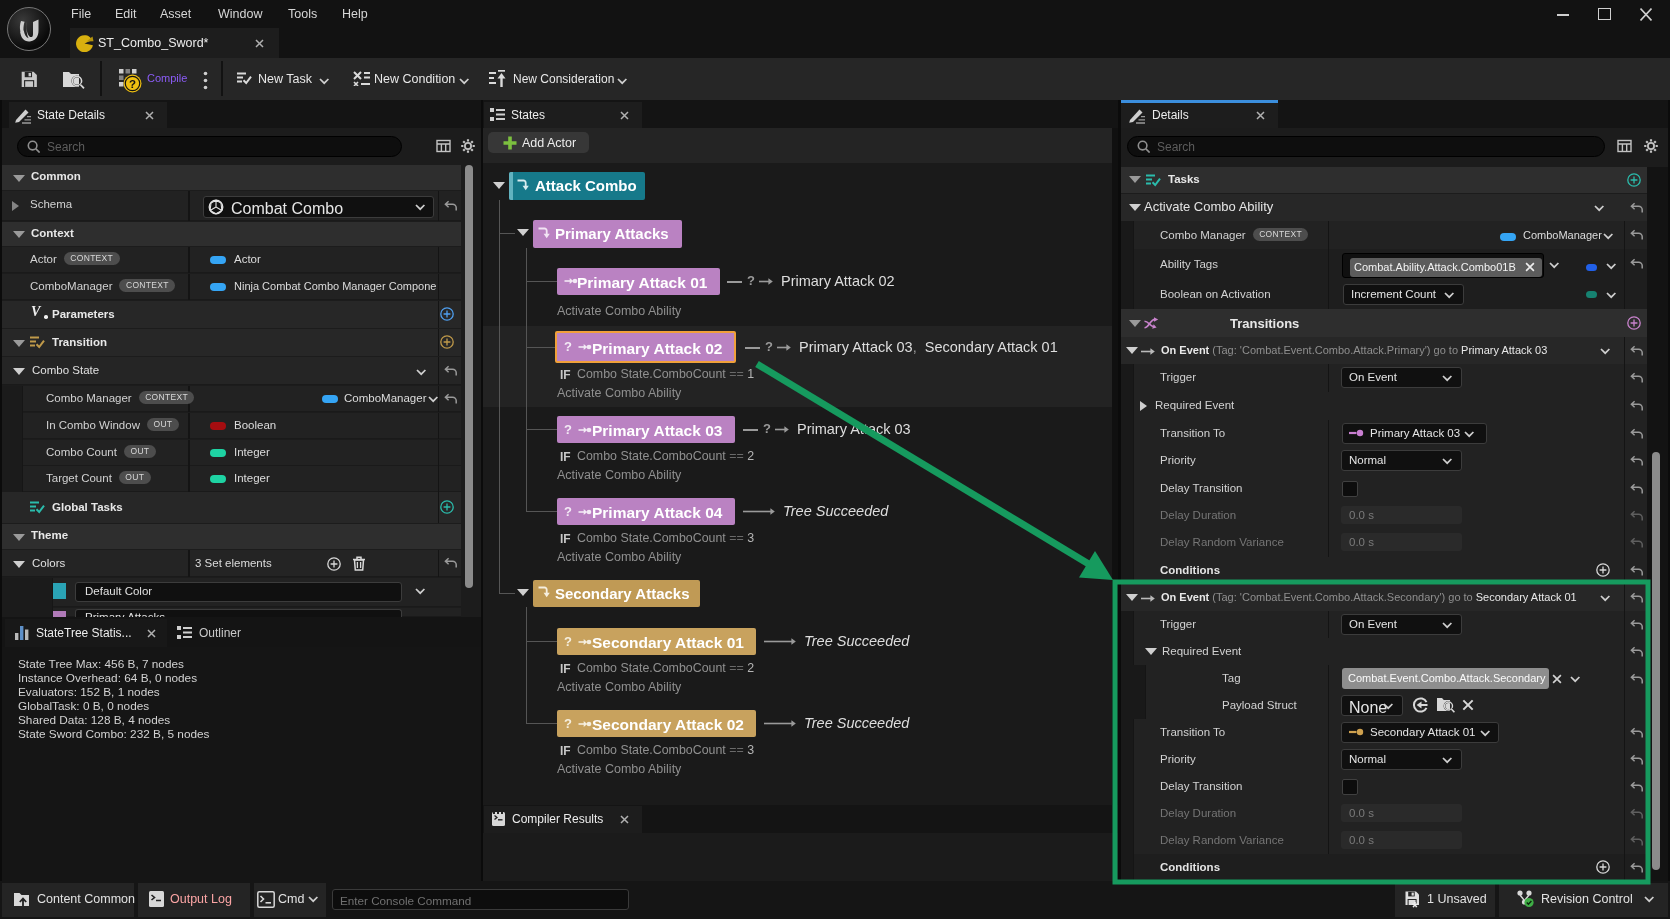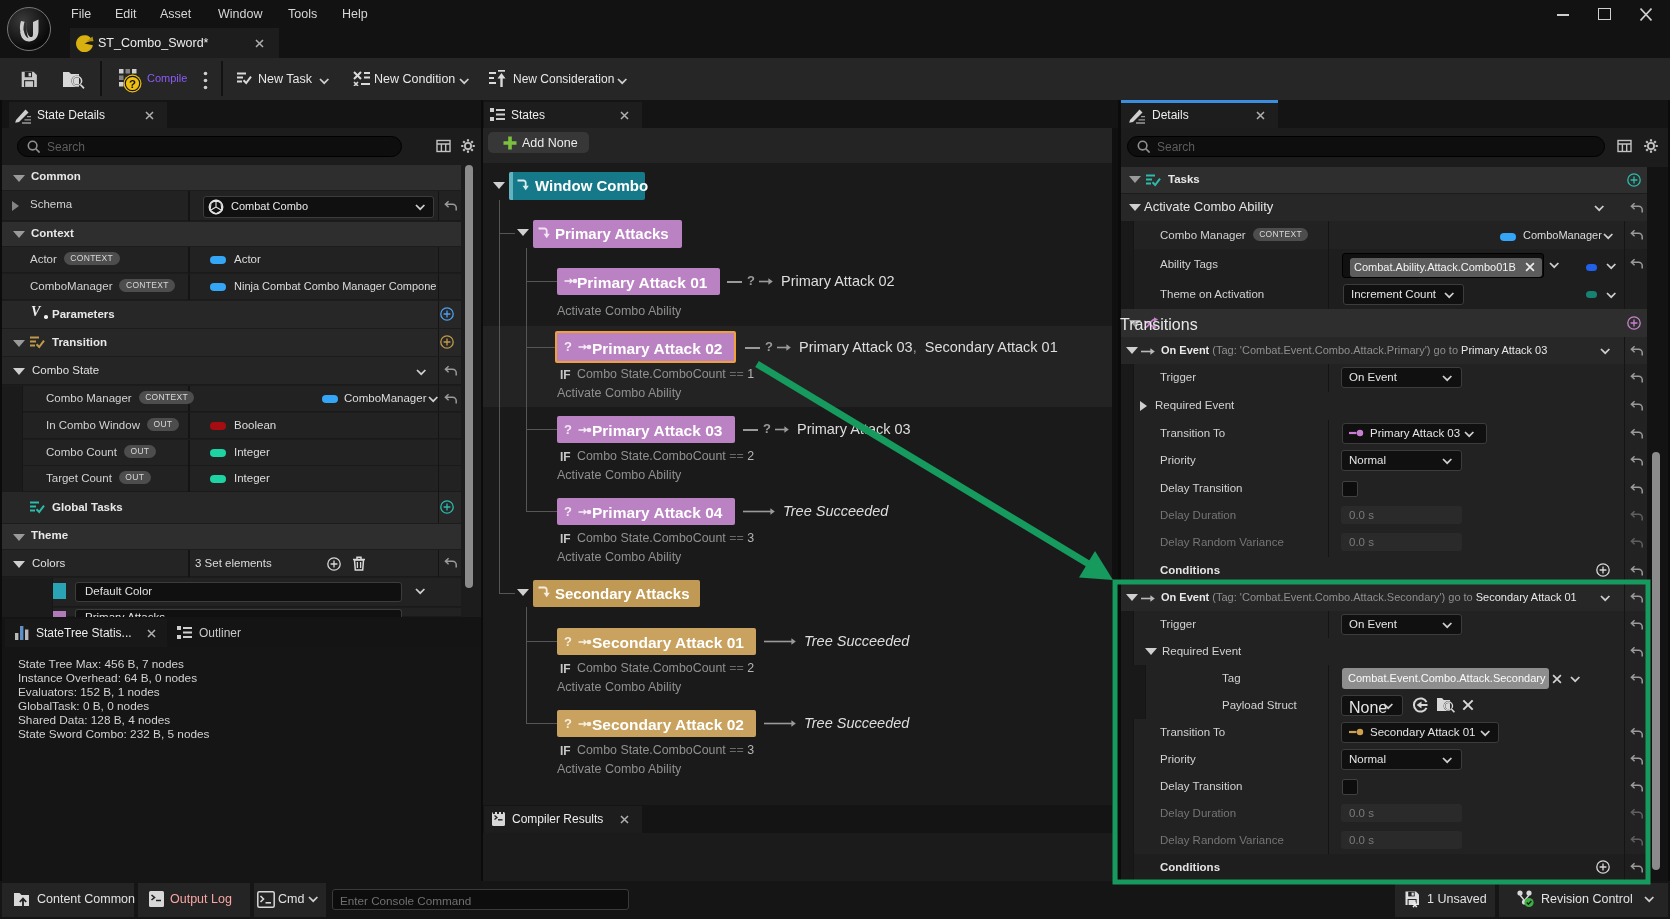--- a/index.html
+++ b/index.html
@@ -262,21 +262,21 @@
 <div class="a row" style="left:2px;top:191px;width:459px;height:30px"></div>
 <div class="a" style="left:438px;top:191px;width:1px;height:30px;background:#141414"></div>
 <div class="a trir" style="left:12px;top:201px;border-left-color:#848484"></div>
 <div class="a" style="left:30px;top:198px;font-size:11.5px;color:#d2d2d2">Schema</div>
 <div class="a" style="left:188px;top:191px;width:1.5px;height:30px;background:#141414"></div>
 <div class="a inp" style="left:203px;top:196px;width:231px;height:22px;box-sizing:border-box"></div>
 <svg class="a" style="left:208px;top:199px" width="16" height="16" viewBox="0 0 16 16">
     <circle cx="8" cy="8" r="6.8" fill="none" stroke="#e2e2e2" stroke-width="1.3"></circle>
     <path d="M8 8 V1.2 M8 8 L2.1 11.4 M8 8 L13.9 11.4 M8 1.2 L3 4 L2.1 11.4 L8 14.8 L13.9 11.4 L13 4 Z" stroke="#e2e2e2" stroke-width="1.1" fill="none"></path>
   </svg>
-<div class="a" style="left:231px;top:200px;font-size:11px;color:#e6e6e6">Combat Combo</div>
+<div class="a" style="left:231px;top:200px;font-size:16px;color:#e6e6e6">Combat Combo</div>
 <svg class="a" style="left:415px;top:204px;color:#cfcfcf" width="11" height="7" viewBox="0 0 11 7">
     <use href="#chev"></use>
   </svg>
 <svg class="a" style="left:444px;top:200px;color:#9a9a9a" width="14" height="12" viewBox="0 0 14 12">
     <use href="#undo"></use>
   </svg>
 <div class="a cat" style="left:2px;top:222px;width:459px;height:24px"></div>
 <div class="a trid" style="left:13px;top:231px"></div>
 <div class="a" style="left:31px;top:227px;font-size:11.5px;font-weight:bold;color:#e8e8e8">Context</div>
 <div class="a row" style="left:2px;top:247px;width:459px;height:26px"></div>
@@ -425,21 +425,21 @@
   </svg>
 <div class="a" style="left:511px;top:108px;font-size:12px;color:#ededed">States</div>
 <svg class="a" style="left:620px;top:111px;color:#b0b0b0" width="9" height="9" viewBox="0 0 9 9">
     <use href="#xx"></use>
   </svg>
 <div class="a" style="left:483px;top:128px;width:629px;height:35px;background:#242424"></div>
 <div class="a" style="left:488px;top:132px;width:101px;height:21px;background:#373737;border-radius:5px"></div>
 <svg class="a" style="left:503px;top:136px" width="14" height="14" viewBox="0 0 14 14">
     <path d="M7 0.5 V13.5 M0.5 7 H13.5" stroke="#7cc03f" stroke-width="3.6"></path>
   </svg>
-<div class="a" style="left:522px;top:136px;font-size:12.5px;color:#ececec">Add None</div>
+<div class="a" style="left:522px;top:136px;font-size:12.5px;color:#ececec">Add Actor</div>
 
 <div class="a" style="left:483px;top:326px;width:629px;height:81px;background:#232323"></div>
 <div class="a" style="left:1112px;top:128px;width:6px;height:677px;background:#101010"></div>
 
 <div class="a" style="left:499px;top:200px;width:1px;height:393px;background:#555555"></div>
 <div class="a" style="left:499px;top:233px;width:16px;height:1px;background:#555555"></div>
 <div class="a" style="left:499px;top:593px;width:16px;height:1px;background:#555555"></div>
 <div class="a" style="left:526px;top:248px;width:1px;height:263px;background:#555555"></div>
 <div class="a" style="left:526px;top:281px;width:31px;height:1px;background:#555555"></div>
 <div class="a" style="left:526px;top:347px;width:29px;height:1px;background:#555555"></div>
@@ -448,21 +448,21 @@
 <div class="a" style="left:526px;top:607px;width:1px;height:116px;background:#555555"></div>
 <div class="a" style="left:526px;top:641px;width:31px;height:1px;background:#555555"></div>
 <div class="a" style="left:526px;top:723px;width:31px;height:1px;background:#555555"></div>
 
 <div class="a trid" style="left:493px;top:182px;border-top-color:#cfcfcf"></div>
 <div class="a" style="left:509px;top:172px;width:136px;height:28px;background:#16798a;border-radius:2px"></div>
 <div class="a" style="left:509px;top:172px;width:4px;height:28px;background:#62b2bf;border-radius:2px 0 0 2px"></div>
 <svg class="a" style="left:517px;top:179px;color:#d7ecef" width="13" height="13" viewBox="0 0 13 13">
     <use href="#seq"></use>
   </svg>
-<div class="a" style="left:535px;top:177px;font-size:15px;font-weight:bold;color:#fff">Window Combo</div>
+<div class="a" style="left:535px;top:177px;font-size:15px;font-weight:bold;color:#fff">Attack Combo</div>
 
 <div class="a trid" style="left:517px;top:229px;border-top-color:#cfcfcf"></div>
 <div class="a" style="left:533px;top:220px;width:149px;height:28px;background:#ba82c2;border-radius:2px"></div>
 <svg class="a" style="left:538px;top:227px;color:#f2e4f4" width="13" height="13" viewBox="0 0 13 13">
     <use href="#seq"></use>
   </svg>
 <div class="a" style="left:555px;top:225px;font-size:15px;font-weight:bold;color:#fff">Primary Attacks</div>
 
 <div class="a" style="left:557px;top:268px;width:163px;height:27px;background:#ba82c2;border-radius:2px"></div>
 <svg class="a" style="left:563px;top:277px;color:#f3eaf5" width="15" height="8" viewBox="0 0 12 8">
@@ -643,36 +643,36 @@
 <div class="a pill" style="left:1586px;top:264px;background:#2160e8;width:11px;height:7px"></div>
 <svg class="a" style="left:1606px;top:263px;color:#cfcfcf" width="11" height="7" viewBox="0 0 11 7">
     <use href="#chev"></use>
   </svg>
 <svg class="a" style="left:1630px;top:258px;color:#9a9a9a" width="14" height="12" viewBox="0 0 14 12">
     <use href="#undo"></use>
   </svg>
 <div class="a" style="left:1121px;top:280px;width:526px;height:29px;background:#1e1e1e"></div>
 <div class="a" style="left:1328px;top:280px;width:1px;height:29px;background:#141414"></div>
 <div class="a" style="left:1624px;top:280px;width:1px;height:29px;background:#141414"></div>
-<div class="a" style="left:1160px;top:288px;font-size:11.5px;color:#d2d2d2">Theme on Activation</div>
+<div class="a" style="left:1160px;top:288px;font-size:11.5px;color:#d2d2d2">Boolean on Activation</div>
 <div class="a inp" style="left:1343px;top:284px;width:121px;height:21px;box-sizing:border-box"></div>
 <div class="a" style="left:1351px;top:288px;font-size:11.5px;color:#e4e4e4">Increment Count</div>
 <svg class="a" style="left:1444px;top:292px;color:#cfcfcf" width="11" height="7" viewBox="0 0 11 7">
     <use href="#chev"></use>
   </svg>
 <div class="a pill" style="left:1586px;top:291px;background:#168271;width:11px;height:7px"></div>
 <svg class="a" style="left:1606px;top:292px;color:#cfcfcf" width="11" height="7" viewBox="0 0 11 7">
     <use href="#chev"></use>
   </svg>
 <div class="a" style="left:1121px;top:309px;width:547px;height:28px;background:#2e2e2e"></div>
 <div class="a trid" style="left:1129px;top:320px"></div>
 <svg class="a" style="left:1144px;top:317px;color:#c983cd" width="15" height="13" viewBox="0 0 15 13">
     <use href="#transic"></use>
   </svg>
-<div class="a" style="left:1120px;top:316px;font-size:16px;font-weight:normal;color:#e8e8e8">Transitions</div>
+<div class="a" style="left:1230px;top:316px;font-size:13px;font-weight:bold;color:#e8e8e8">Transitions</div>
 <svg class="a" style="left:1627px;top:316px;color:#c983cd" width="14" height="14" viewBox="0 0 14 14">
     <use href="#plusc"></use>
   </svg>
 <div class="a" style="left:1121px;top:337px;width:526px;height:27px;background:#272727"></div>
 <div class="a" style="left:1624px;top:337px;width:1px;height:27px;background:#141414"></div>
 <div class="a trid" style="left:1126px;top:347px;border-top-color:#cfcfcf"></div>
 <svg class="a" style="left:1141px;top:347px;color:#b9b9b9" width="14" height="9" viewBox="0 0 14 9">
     <use href="#arr"></use>
   </svg>
 <div class="a" style="left:1161px;top:344px;font-size:11px;color:#8f8f8f"><b style="color:#e8e8e8">On Event </b>(Tag: 'Combat.Event.Combo.Attack.Primary') go to <span style="color:#e8e8e8">Primary Attack 03</span></div>

